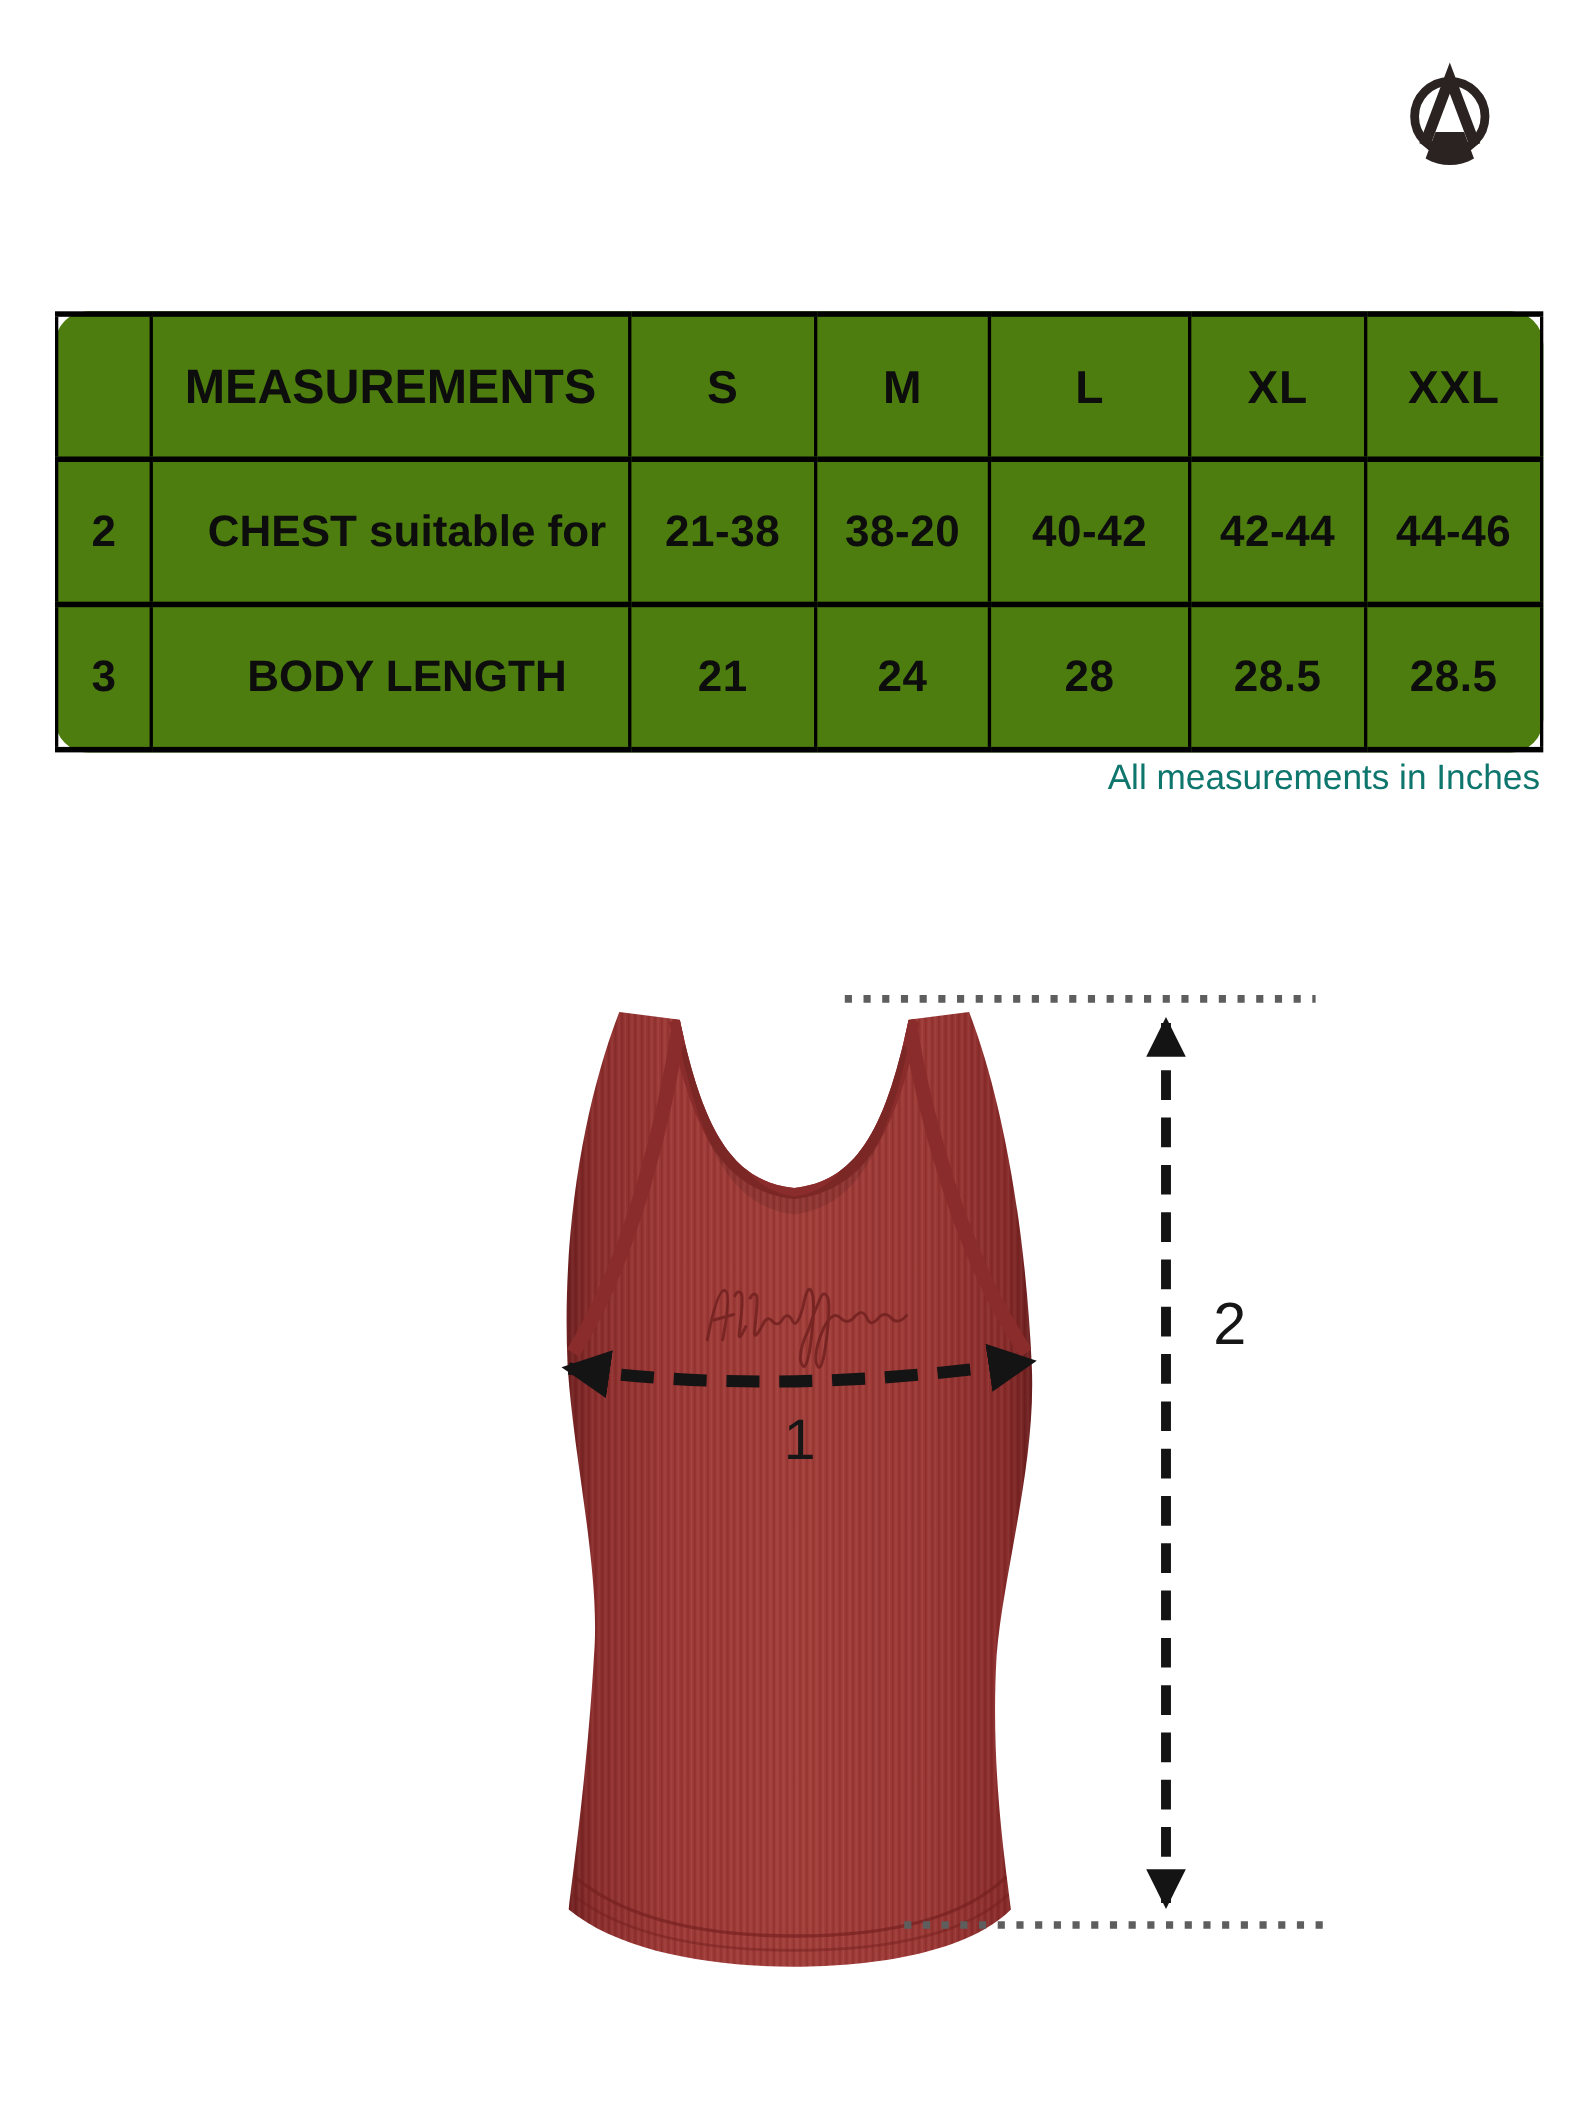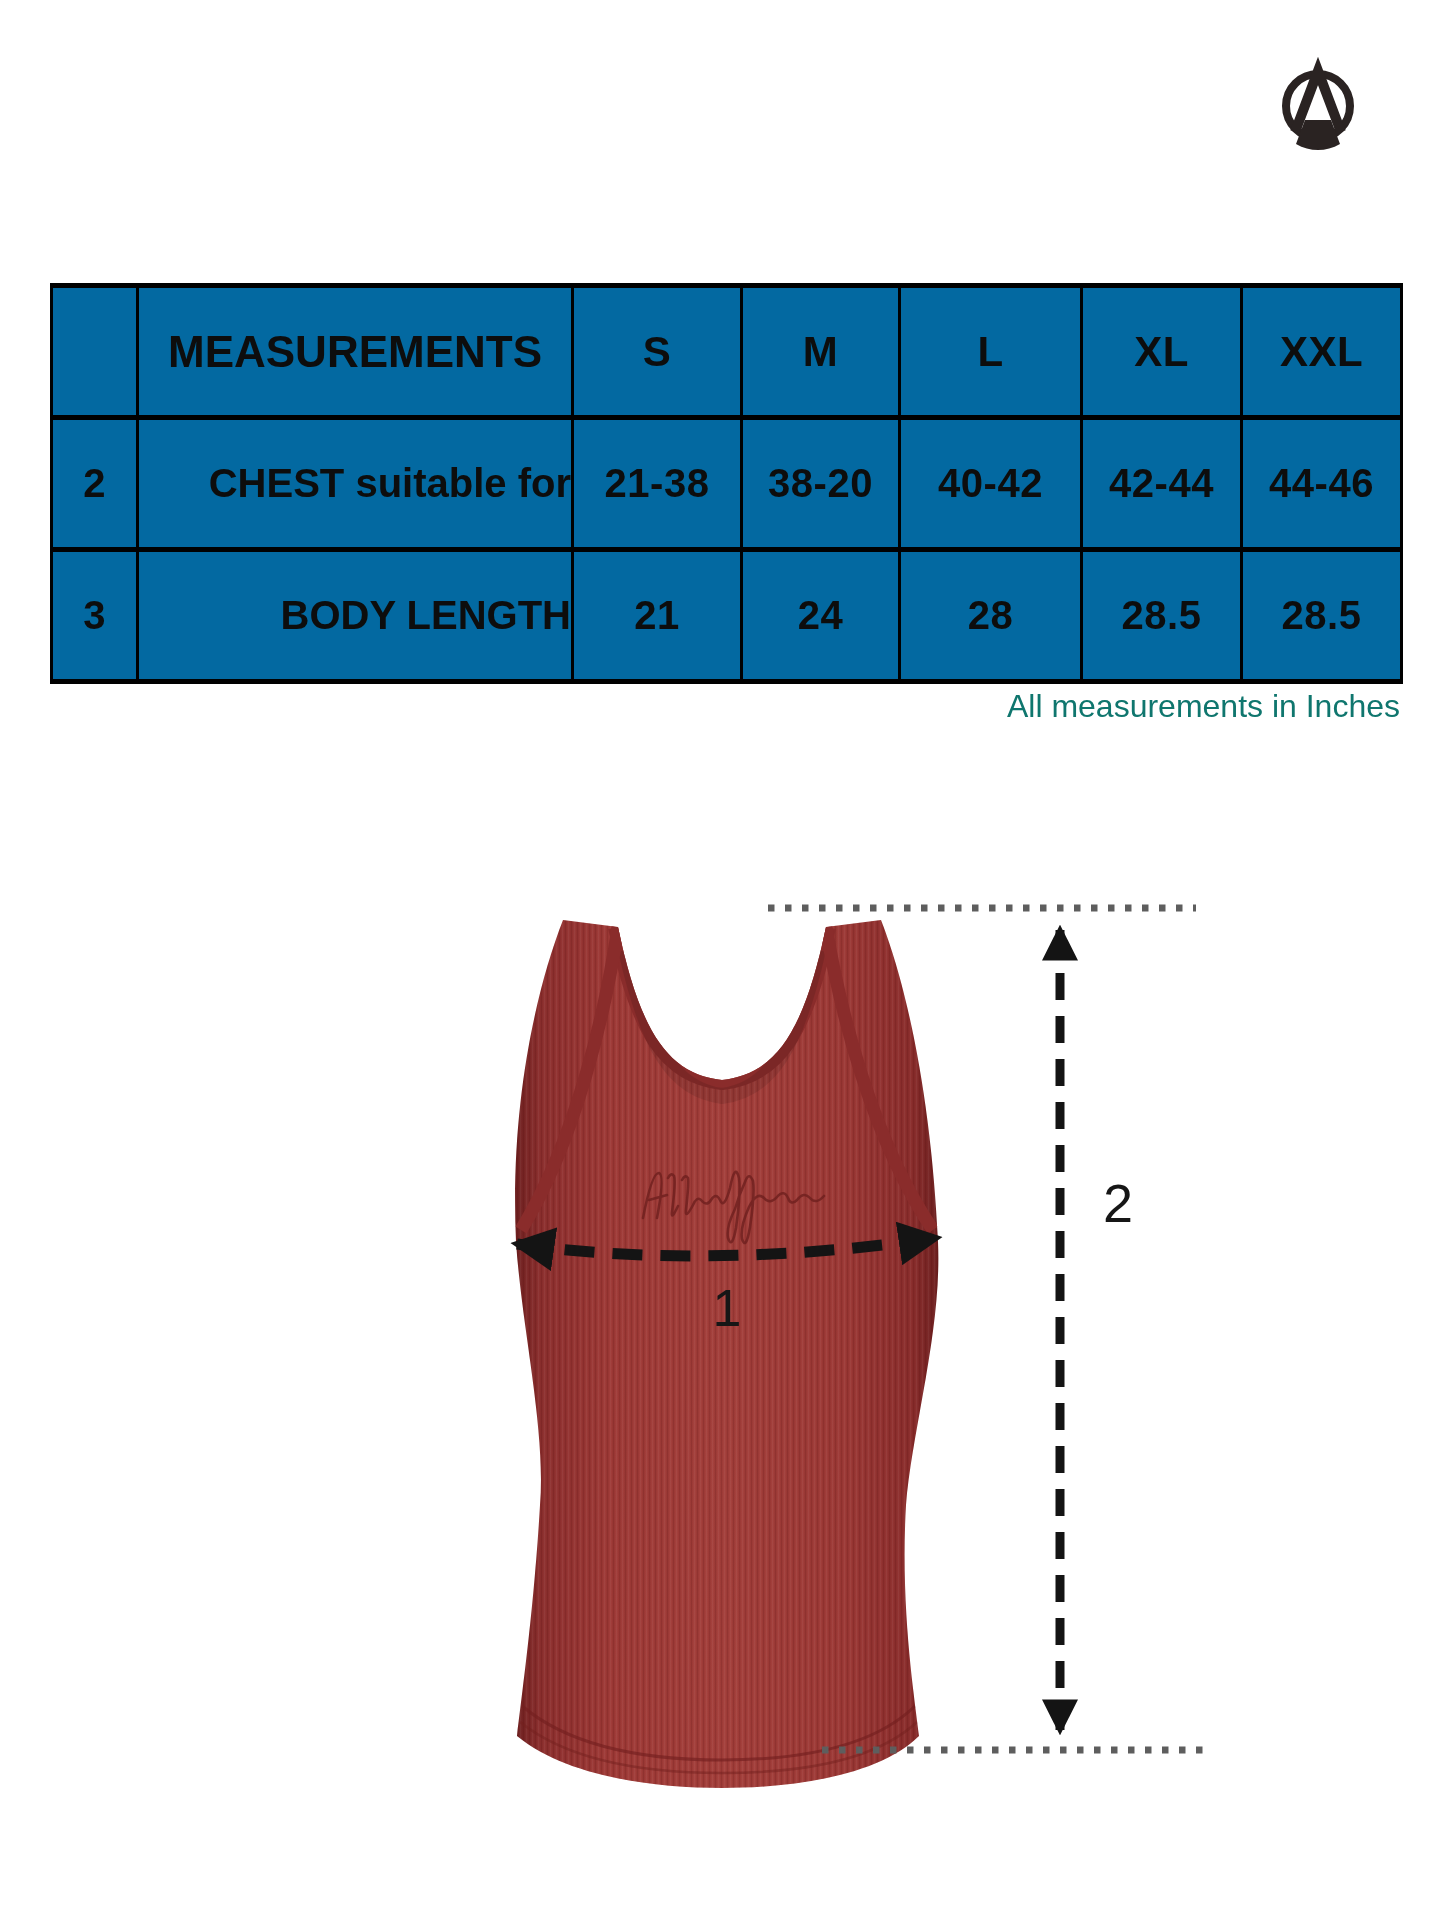--- a/index.html
+++ b/index.html
@@ -9,33 +9,34 @@
     width:1445px; height:1927px;
     background:#ffffff;
     font-family:"Liberation Sans", sans-serif;
     overflow:hidden;
   }
   
   table.size-table {
     position:absolute; left:50px; top:283px;
     width:1350px; height:396px;
     border-collapse:collapse; table-layout:fixed;
-    background:#0369a1;
+    background:#4d7c0f;
+    border-radius:30px;
   }
   table.size-table td {
     border:3.5px solid #000;
     border-top-width:5px; border-bottom-width:5px;
     text-align:center; vertical-align:middle;
     font-weight:bold; font-size:40px; color:#0d0d0d;
     letter-spacing:0.5px;
   }
   table.size-table tr { height:132px; }
   table.size-table td.col-header { font-size:42px; }
   table.size-table td.measure-header { font-size:44px; letter-spacing:0; }
-  table.size-table td.row-label { text-align:right; padding-left:30px; letter-spacing:0; }
+  table.size-table td.row-label { text-align:center; padding-left:30px; letter-spacing:0; }
   .units-note {
     position:absolute; top:688px; right:45px;
     font-size:32px; color:#0f766e; font-weight:normal;
   }
   
   svg.diagram { position:absolute; left:0; top:0; }
   .svg-label { font-family:"Liberation Sans", sans-serif; fill:#161616; }
 </style>
 </head>
 <body>

